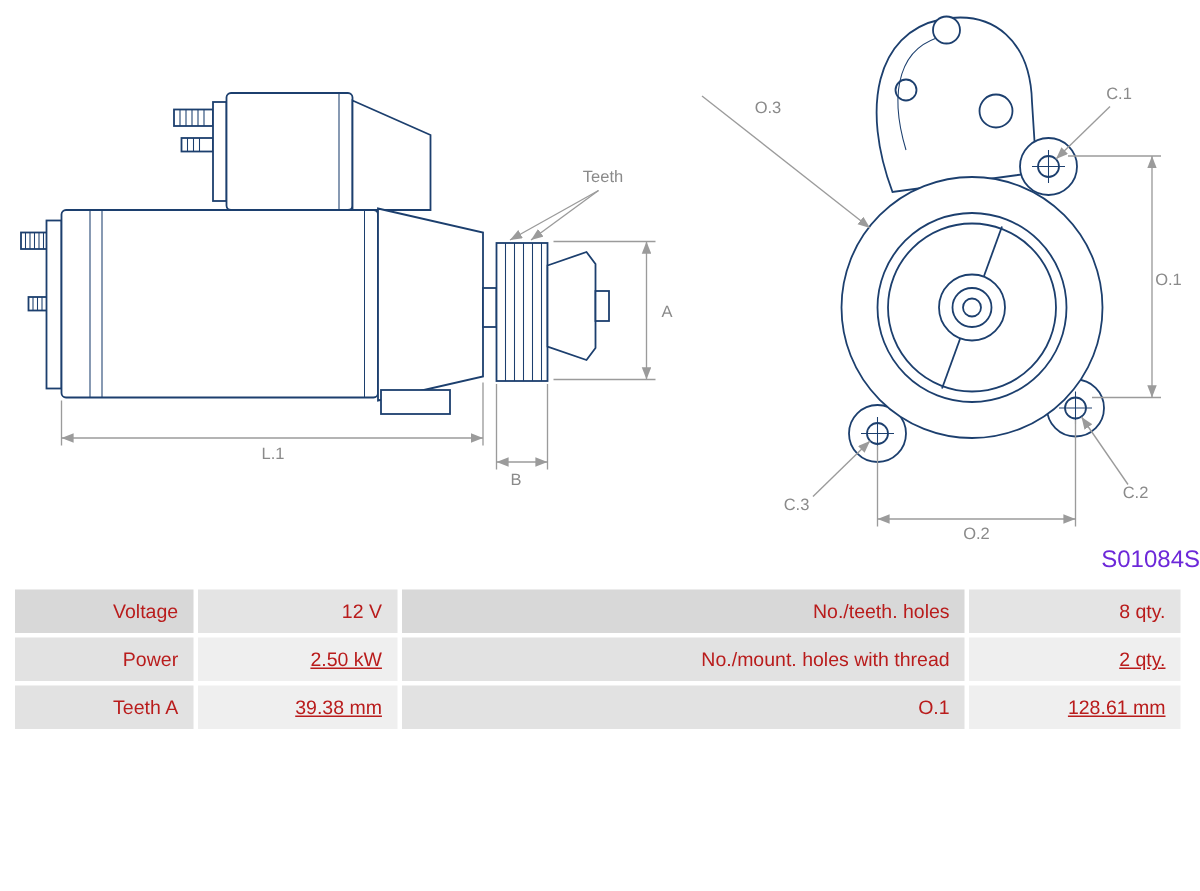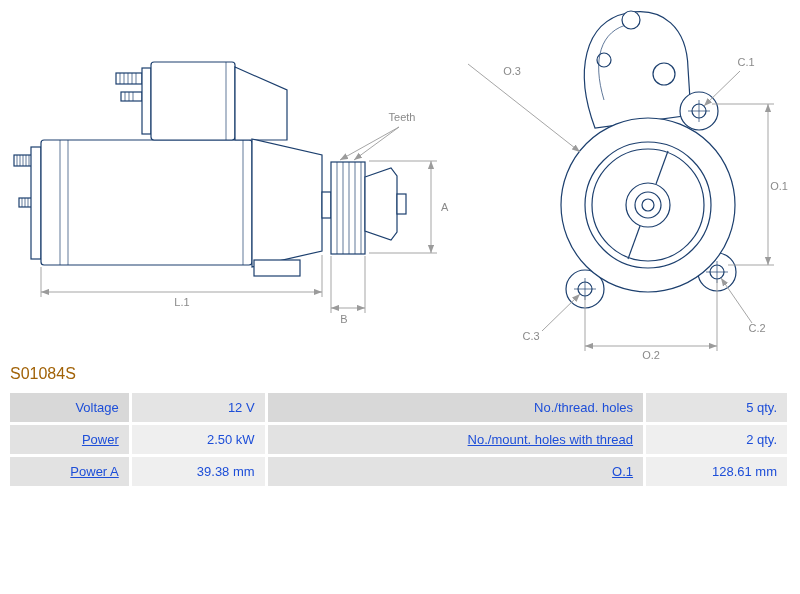--- a/index.html
+++ b/index.html
@@ -7,34 +7,34 @@
     width:800px; height:594px; background:#ffffff; overflow:hidden;
     font-family:"Liberation Sans", sans-serif; position:relative;
   }
   svg.drawing { display:block; }
   .ln   { fill:none;    stroke:#1c3f6e; stroke-width:1.2; }
   .lnf  { fill:#ffffff; stroke:#1c3f6e; stroke-width:1.2; }
   .thin { fill:none;    stroke:#1c3f6e; stroke-width:0.7; }
   .dim  { fill:none;    stroke:#9b9b9b; stroke-width:0.9; }
   .dimtxt { fill:#8a8a8a; font-size:11px; font-family:"Liberation Sans", sans-serif; }
   .part-number {
-    margin:4px 0 6px 10px; font-size:16px; line-height:20px; color:#a16207;
+    margin:4px 0 6px 10px; font-size:16px; line-height:20px; color:#6d28d9;text-align:right;
   }
   table.specs {
     border-collapse:separate; border-spacing:3px;
     margin-left:7px; width:783px; table-layout:fixed;
   }
   table.specs td {
-    padding:5px 10px 5px 6px; font-size:13px; color:#1d4ed8;
+    padding:5px 10px 5px 6px; font-size:13px; color:#b91c1c;
     text-align:right; height:19px; overflow:hidden; white-space:nowrap;
   }
   tr.dark  td.lab { background:#d8d8d8; }
   tr.dark  td.val { background:#e4e4e4; }
-  tr.light td.lab { background:#e2e2e2;text-decoration:underline; }
-  tr.light td.val { background:#efefef; }
+  tr.light td.lab { background:#e2e2e2; }
+  tr.light td.val { background:#efefef;text-decoration:underline; }
 </style>
 </head>
 <body>
 
 <div class="page">
 
   <svg class="drawing" width="800" height="360" viewBox="0 0 800 360">
     <defs>
       <marker id="ae" markerWidth="10" markerHeight="8" refX="9" refY="3.5" orient="auto">
         <path d="M0,0 L9,3.5 L0,7 Z" fill="#9b9b9b"></path>
@@ -162,31 +162,31 @@
     <colgroup>
       <col style="width:118px">
         <col style="width:132px">
         <col style="width:373px">
         <col style="width:140px">
     </colgroup>
     <tbody>
       <tr class="dark">
         <td class="lab">Voltage</td>
         <td class="val">12 V</td>
-        <td class="lab">No./thread. holes</td>
-        <td class="val">5 qty.</td>
+        <td class="lab">No./teeth. holes</td>
+        <td class="val">8 qty.</td>
       </tr>
       <tr class="light">
         <td class="lab">Power</td>
         <td class="val">2.50 kW</td>
         <td class="lab">No./mount. holes with thread</td>
         <td class="val">2 qty.</td>
       </tr>
       <tr class="light">
-        <td class="lab">Power A</td>
+        <td class="lab">Teeth A</td>
         <td class="val">39.38 mm</td>
         <td class="lab">O.1</td>
         <td class="val">128.61 mm</td>
       </tr>
     </tbody>
   </table>
 
 </div>
 
 </body></html>

